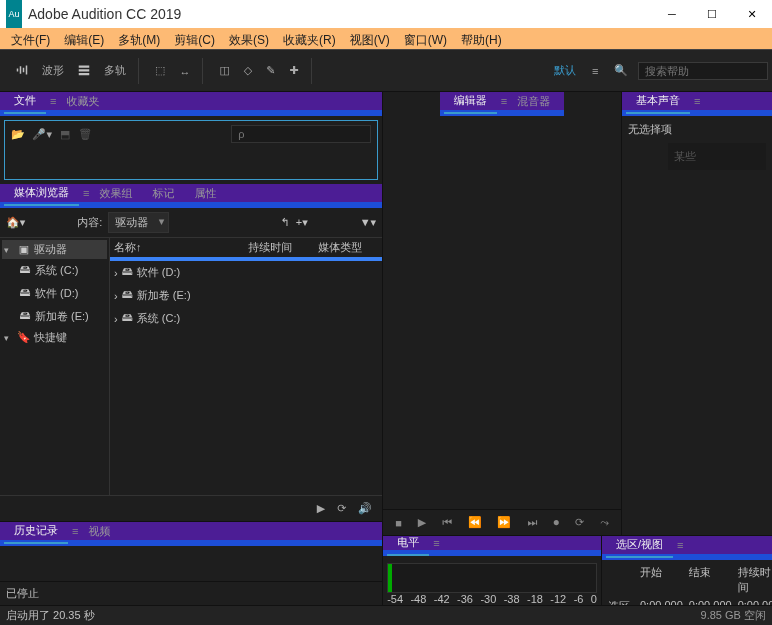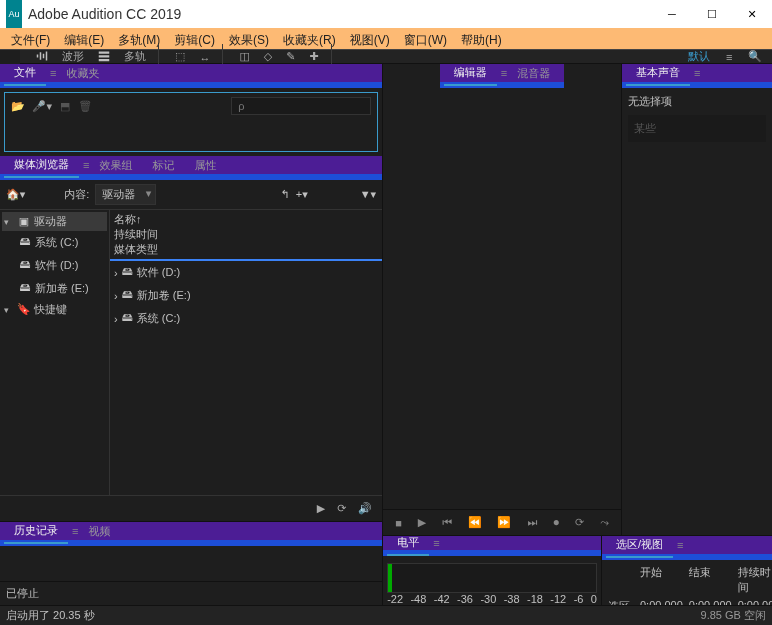--- a/index.html
+++ b/index.html
@@ -3,21 +3,21 @@
 <meta charset="utf-8">
 <style>
 * { box-sizing: border-box; margin: 0; padding: 0; font-family: "Microsoft YaHei", Arial, sans-serif; font-size: 11px; color: #c0c0c0; }
 body { background: #1e1e1e; width: 772px; height: 625px; overflow: hidden; display: flex; flex-direction: column; }
 .titlebar { background: #fff; color: #000; height: 28px; display: flex; align-items: center; padding-left: 6px; }
 .titlebar .logo { width: 16px; height: 32px; background: #00838f; margin-right: 6px; display: flex; align-items: center; justify-content: center; color: #fff; font-size: 9px; font-weight: normal; }
 .titlebar .title { flex: 1; color: #333; font-size: 14px; }
 .titlebar .winbtn { width: 40px; height: 28px; display: flex; align-items: center; justify-content: center; color: #000; cursor: pointer; }
 .menubar { background: #fdba74; height: 22px; display: flex; align-items: flex-end; padding: 0 4px; border-bottom: 1px solid #444; }
 .menubar span { color: #222; padding: 0 7px; font-size: 12px; cursor: pointer; }
-.toolbar { background: #232323; height: 14px; display: flex; align-items: center; border-bottom: 1px solid #111; padding: 0 4px; gap: 4px; margin-left: 20px; }
+.toolbar { background: #232323; height: 42px; display: flex; align-items: center; border-bottom: 1px solid #111; padding: 0 4px; gap: 4px; }
 .tb-group { display: flex; align-items: center; gap: 2px; padding: 0 6px; border-right: 1px solid #3a3a3a; height: 26px; }
 .tb-group:last-child { border-right: none; }
 .tb-btn { color: #aaa; padding: 2px 6px; cursor: pointer; }
 .tb-btn.active { color: #3a9bcc; }
 .tb-spacer { flex: 1; }
 .tb-search { background: #1a1a1a; border: 1px solid #3a3a3a; padding: 2px 6px; width: 130px; color: #888; }
 .workarea { flex: 1; display: flex; min-height: 0; }
 .left-col { width: 420px; display: flex; flex-direction: column; border-right: 1px solid #111; }
 .right-col { flex: 1; display: flex; flex-direction: column; }
 .panel-tabs { background: #4c1d95; height: 24px; display: flex; align-items: center; padding: 0 4px; border-bottom: 6px solid #1d4ed8; }
@@ -28,39 +28,39 @@
 .files-toolbar { display: flex; align-items: center; padding: 4px 6px; gap: 8px; }
 .files-toolbar .icon { color: #aaa; cursor: pointer; }
 .files-toolbar .search-box { margin-left: auto; background: #1a1a1a; border: 1px solid #333; padding: 2px 6px; width: 140px; color: #888; }
 .media-browser { flex: 1; display: flex; flex-direction: column; min-height: 0; }
 .mb-header { display: flex; align-items: center; padding: 4px 6px; gap: 6px; border-bottom: 1px solid #333; }
 .mb-header .dropdown { background: #2a2a2a; border: 1px solid #333; padding: 2px 20px 2px 6px; position: relative; }
 .mb-header .dropdown::after { content: "▾"; position: absolute; right: 4px; color: #888; }
 .mb-content { flex: 1; display: flex; min-height: 0; }
 .mb-tree { width: 110px; border-right: 1px solid #333; padding: 2px; overflow: hidden; }
 .mb-list { flex: 1; display: flex; flex-direction: column; }
-.mb-list-header { display: flex; padding: 2px 4px; border-bottom: 2px solid #3b82f6; flex-direction: column; }
+.mb-list-header { display: flex; padding: 2px 4px; border-bottom: 4px solid #3b82f6; }
 .mb-list-header span:first-child { flex: 1; }
 .mb-list-body { flex: 1; overflow: hidden; }
 .tree-item { display: flex; align-items: center; padding: 2px 2px; gap: 3px; cursor: pointer; }
 .tree-item.sel { background: #3a3a3a; }
 .tree-item .arrow { width: 10px; font-size: 9px; color: #aaa; }
 .tree-item .drive-icon { color: #ccc; width: 14px; text-align: center; }
 .list-item { display: flex; align-items: center; padding: 2px 4px; gap: 4px; cursor: pointer; }
 .mb-footer { height: 26px; display: flex; align-items: center; justify-content: flex-end; padding: 0 10px; gap: 12px; border-top: 1px solid #333; }
 .mb-footer .icon { color: #aaa; cursor: pointer; }
 .history-panel { height: 60px; border-top: 1px solid #111; text-align: center; }
 .right-panels { flex: 1; display: flex; min-height: 0; }
 .editor-area { flex: 1; display: flex; flex-direction: column; border-right: 1px solid #111; align-items: center; }
 .editor-view { flex: 1; background: #1a1a1a; }
 .transport { height: 26px; display: flex; align-items: center; gap: 8px; padding: 0 8px; border-top: 1px solid #111; }
 .transport .btn { color: #888; cursor: pointer; padding: 2px 4px; }
 .sound-panel { width: 150px; display: flex; flex-direction: column; }
 .sound-body { padding: 6px; color: #666; }
-.sound-prompt { background: #1a1a1a; padding: 6px; color: #555; margin-top: 6px; }
+.sound-prompt { background: #1a1a1a; padding: 6px; color: #555; margin-top: 6px; margin-left: 40px; }
 .bottom-right { display: flex; height: 70px; border-top: 1px solid #111; }
 .level-panel { flex: 1; display: flex; flex-direction: column; border-right: 1px solid #111; justify-content: flex-end; }
 .level-panel .panel-tabs { height: 20px; }
 .level-body { flex: 1; display: flex; align-items: flex-end; padding: 0 4px; }
 .level-meter { height: 30px; width: 100%; background: linear-gradient(to right, #0a0 0%, #0a0 2%, #1a1a1a 2%); border: 1px solid #333; position: relative; }
 .level-scale { display: flex; justify-content: space-between; padding: 0 4px; font-size: 9px; color: #666; }
 .sel-panel { width: 170px; display: flex; flex-direction: column; }
 .sel-body { flex: 1; padding: 4px; }
 .sel-grid { display: grid; grid-template-columns: 30px 1fr 1fr 1fr; gap: 2px; font-size: 9px; color: #888; }
 .sel-grid div { padding: 1px 2px; }
@@ -114,20 +114,21 @@
   <div class="tb-group">
     <span class="tb-btn">◫</span>
     <span class="tb-btn">◇</span>
     <span class="tb-btn">✎</span>
     <span class="tb-btn">✚</span>
   </div>
   <div class="tb-spacer"></div>
   <span class="tb-btn active">默认</span>
   <span class="tb-btn">≡</span>
   <span class="tb-btn">🔍</span>
+  <input class="tb-search" placeholder="搜索帮助" style="">
 </div>
 
 <div class="workarea">
 
   <div class="left-col">
 
     <div class="panel-tabs">
       <span class="panel-tab active">文件</span>
       <span class="menu-icon">≡</span>
       <span class="panel-tab">收藏夹</span>
@@ -145,21 +146,21 @@
     <div class="panel-tabs">
       <span class="panel-tab active">媒体浏览器</span>
       <span class="menu-icon">≡</span>
       <span class="panel-tab">效果组</span>
       <span class="panel-tab">标记</span>
       <span class="panel-tab">属性</span>
     </div>
     <div class="media-browser">
       <div class="mb-header">
         <span class="icon">🏠▾</span>
-        <span style="margin-left:33px">内容:</span>
+        <span style="margin-left:46px">内容:</span>
         <span class="dropdown">驱动器</span>
         <span style="flex:1"></span>
         <span class="icon">↰</span>
         <span class="icon">+▾</span>
         <span style="width:40px"></span>
         <span class="icon">▼▾</span>
       </div>
       <div class="mb-content">
         <div class="mb-tree">
           <div class="tree-item sel">
@@ -262,21 +263,21 @@
     <div class="bottom-right">
       <div class="level-panel">
         <div class="panel-tabs">
             <span class="panel-tab active">电平</span>
             <span class="menu-icon">≡</span>
           </div>
         <div class="level-body">
             <div class="level-meter"></div>
           </div>
         <div class="level-scale">
-          <span>-22</span>
+          <span>-54</span>
             <span>-48</span>
             <span>-42</span>
             <span>-36</span>
             <span>-30</span>
             <span>-38</span>
             <span>-18</span>
             <span>-12</span>
             <span>-6</span>
             <span>0</span>
         </div>

